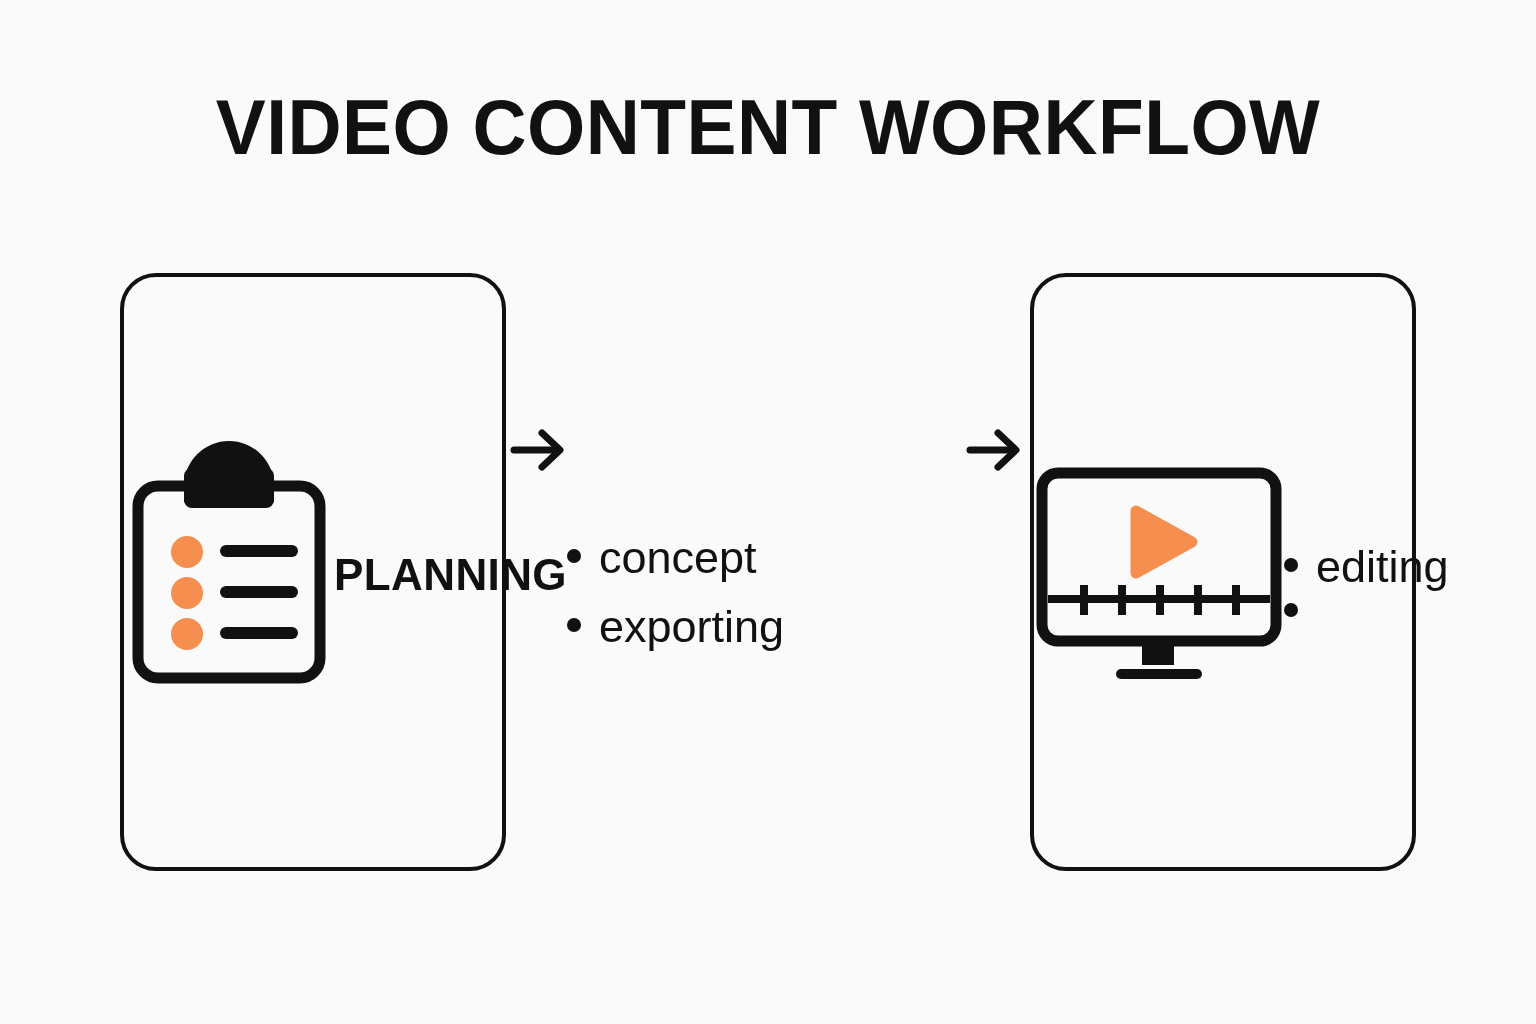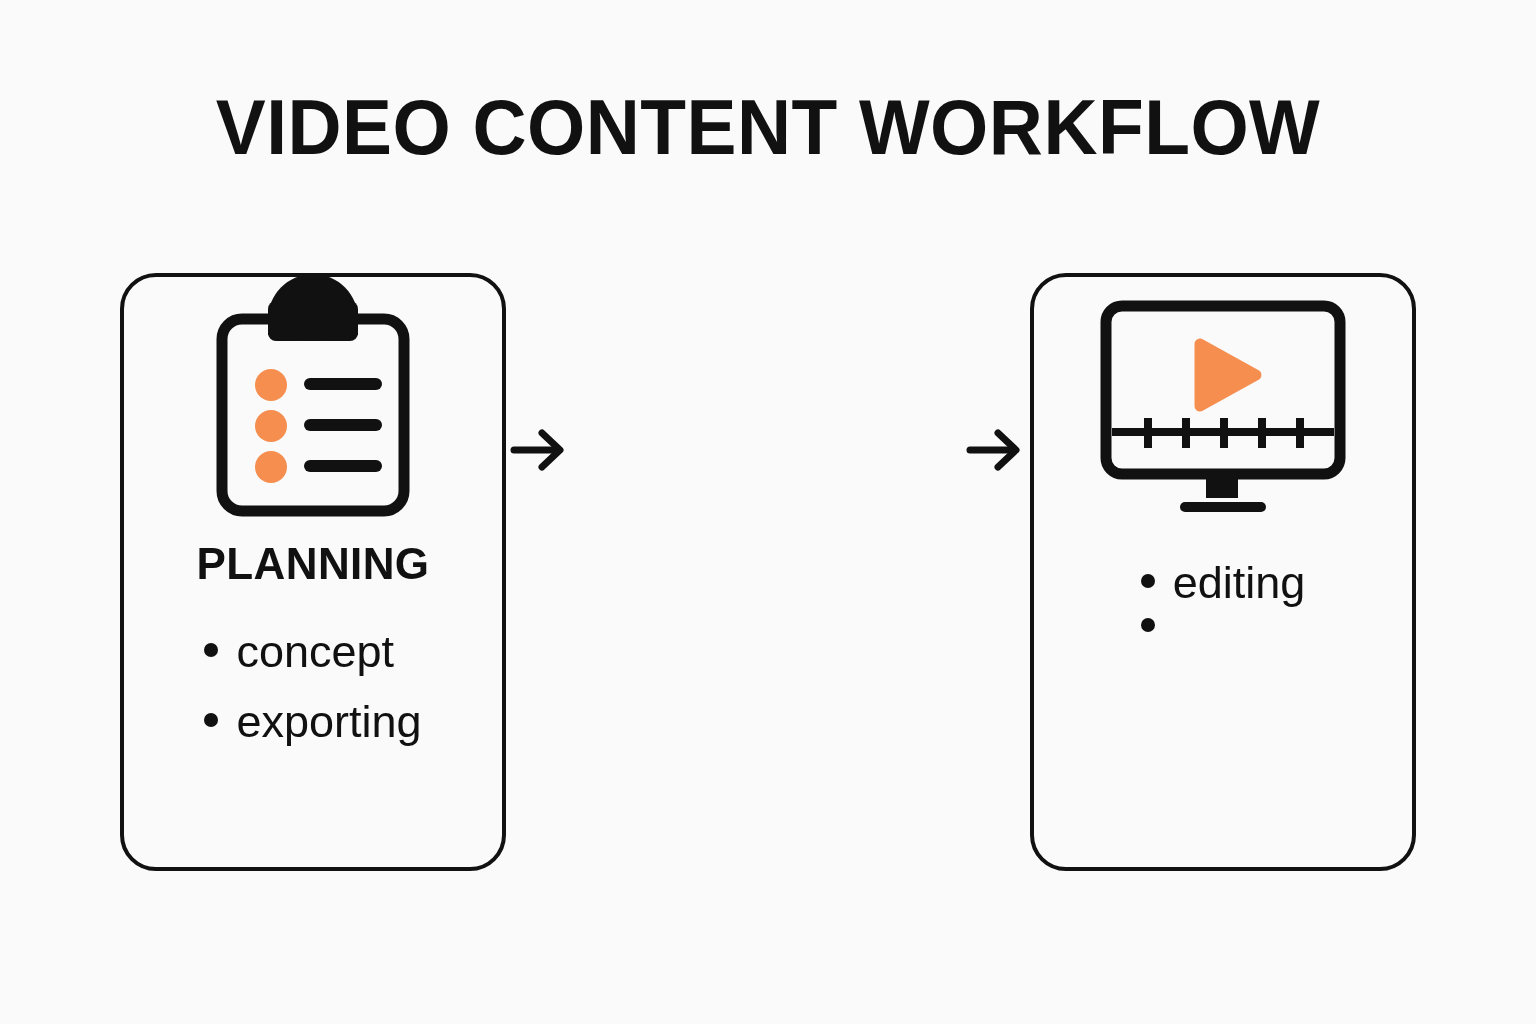--- a/index.html
+++ b/index.html
@@ -57,21 +57,20 @@
 
   .card {
     position: relative;
     width: 386px;
     height: 598px;
     box-sizing: border-box;
     border: 4px solid #111111;
     border-radius: 36px;
     background: #fafafa;
     display: flex;
-    flex-direction: column;
     align-items: center;
   }
 
   .card-icon {
     height: 250px;
     width: 100%;
     display: flex;
     align-items: center;
     justify-content: center;
     margin-top: 6px;

